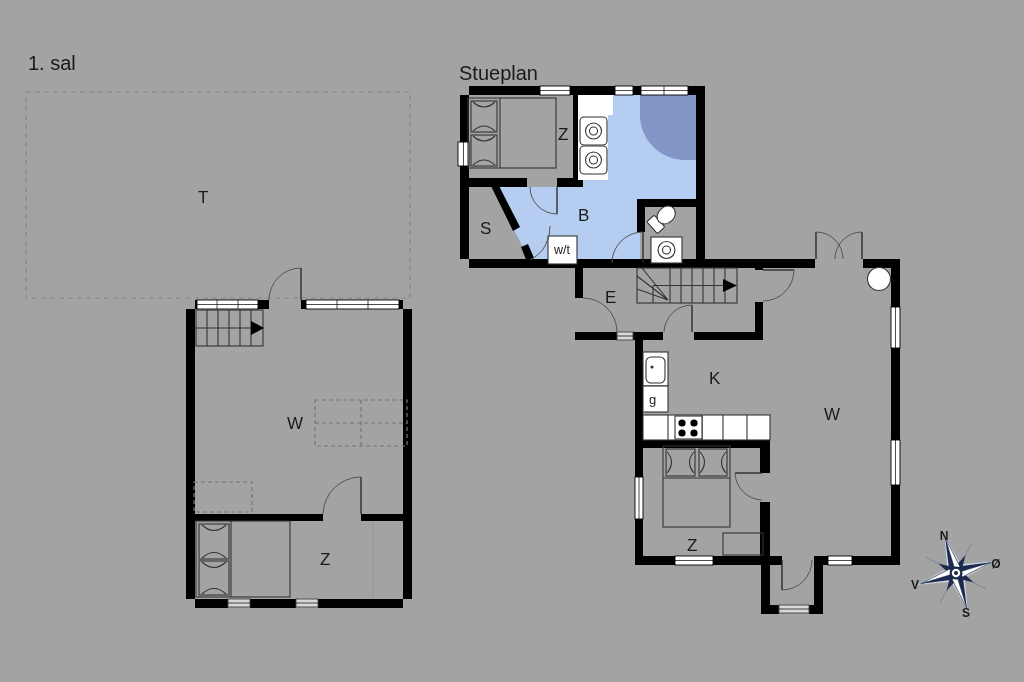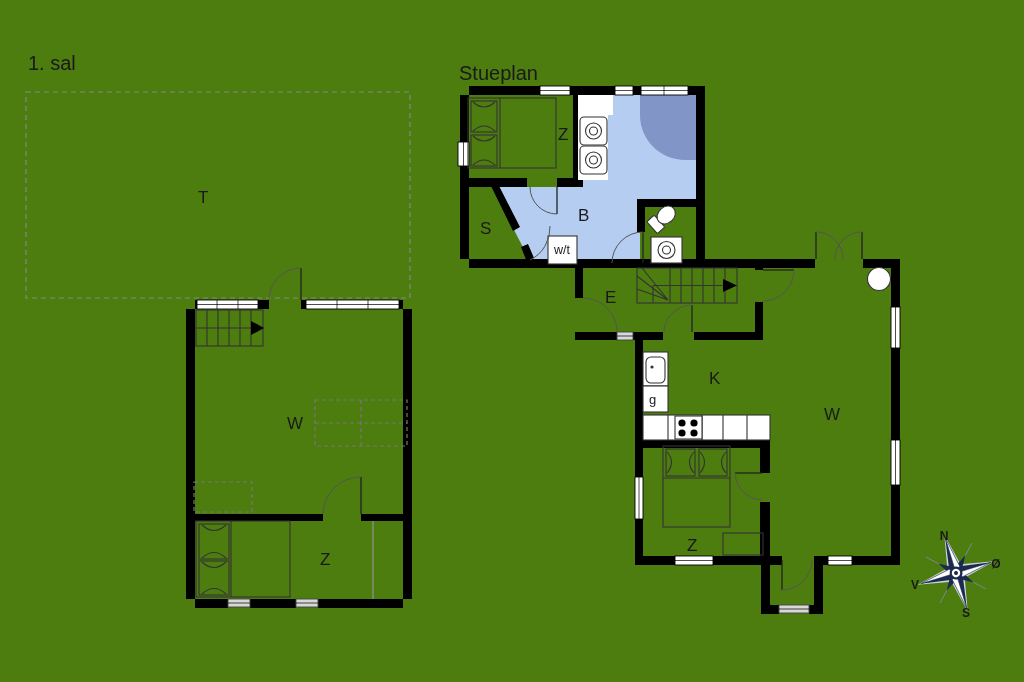--- a/index.html
+++ b/index.html
@@ -1,16 +1,16 @@
 <!DOCTYPE html>
 <html><head>
 <meta charset="utf-8">
 <style>
   html,body{margin:0;padding:0;background:#ffffff;}
-  .canvas{position:relative;width:1024px;height:682px;background:#4d7c0f;overflow:hidden;}
+  .canvas{position:relative;width:1024px;height:682px;background:#a3a3a3;overflow:hidden;}
   svg{display:block;}
   svg text{font-family:"Liberation Sans","DejaVu Sans",sans-serif;fill:#1a1a1a;}
   .title{font-size:20px;}
   .room{font-size:17px;}
   .room-sm{font-size:13px;}
   .wt{font-size:12.5px;}
   .compass-label{font-size:12px;font-weight:bold;}
   .wall{fill:#000000;stroke:none;}
   .thin{fill:none;stroke:#333333;stroke-width:1.1;}
   .door{fill:none;stroke:#555555;stroke-width:1;}

